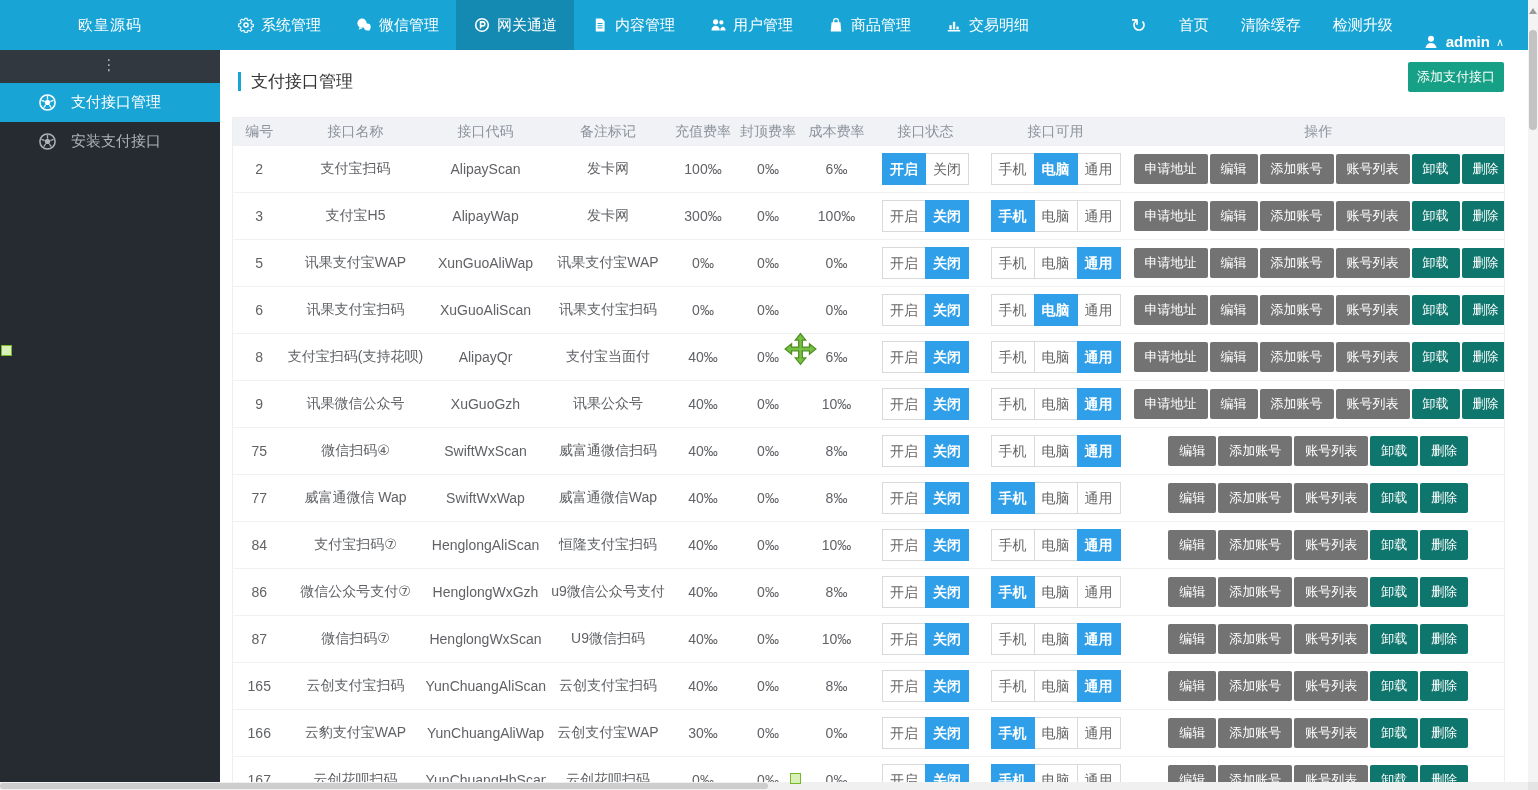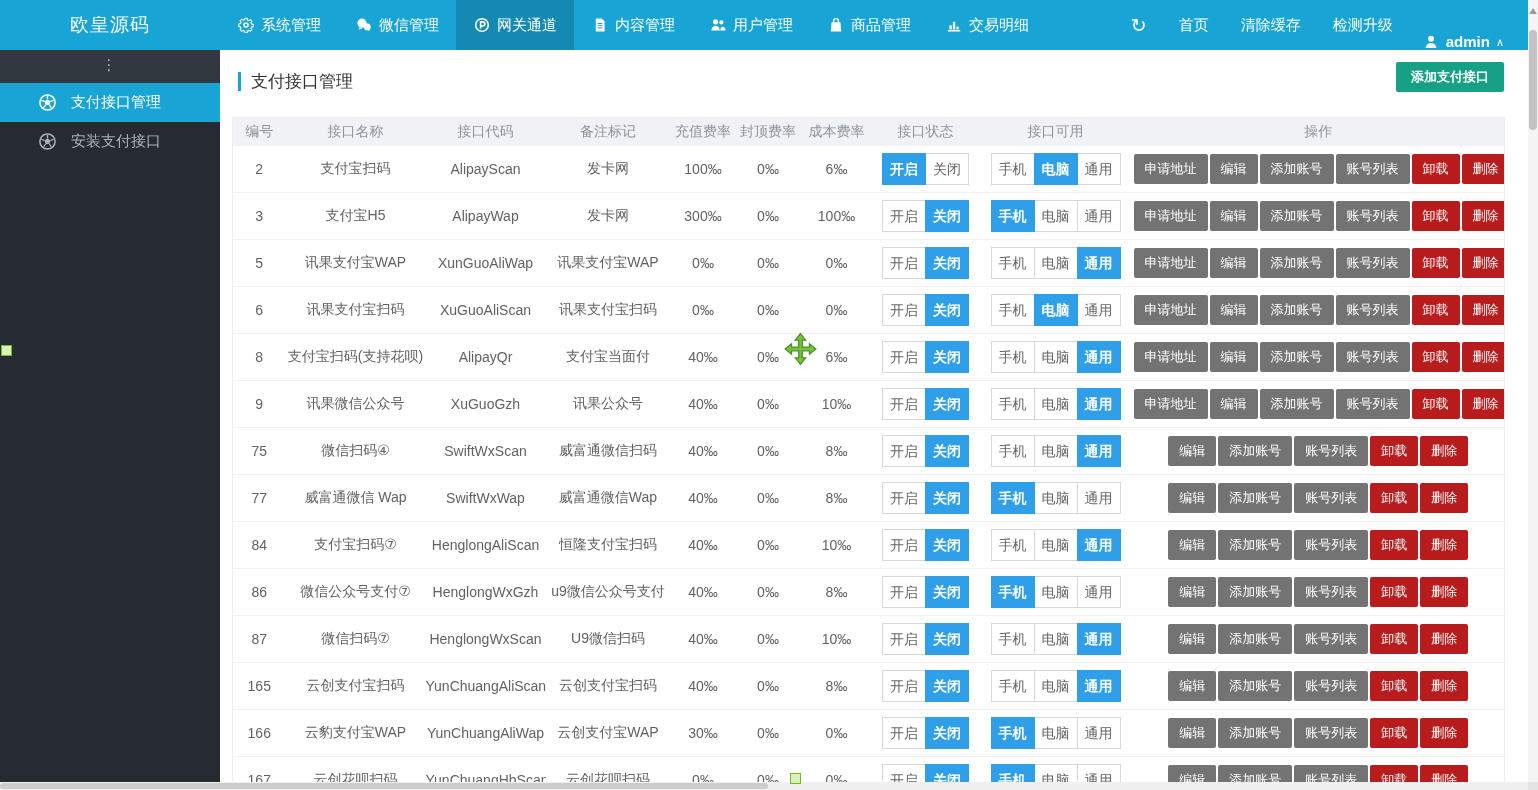--- a/index.html
+++ b/index.html
@@ -3,21 +3,21 @@
 <meta charset="utf-8">
 <style>
   * { box-sizing: border-box; margin: 0; padding: 0; }
   html,body { width:1538px; height:790px; overflow:hidden; }
   body { font-family:"Liberation Sans","DejaVu Sans",sans-serif; background:#fff; position:relative; }
 
   
   .navbar { position:absolute; top:0; left:0; width:1528px; height:50px; background:#18a5d6;
             display:flex; align-items:stretch; color:#fff; z-index:20; }
   .brand { width:220px; display:flex; align-items:center; justify-content:center;
-           font-size:19px; letter-spacing:1px; }
+           font-size:15px; letter-spacing:1px; }
   .nav-menu { display:flex; align-items:stretch; }
   .nav-item { display:flex; align-items:center; gap:7px; padding:0 17px; font-size:15px; cursor:pointer; }
   .nav-item.active { background:rgba(0,0,0,.16); }
   .nav-icon { display:inline-flex; width:17px; height:17px; align-items:center; justify-content:center; }
   .nav-icon svg { width:16px; height:16px; }
   .nav-right { margin-left:auto; display:flex; align-items:stretch; padding-right:10px; }
   .nav-link { display:flex; align-items:center; padding:0 16px; font-size:15px; cursor:pointer; }
   .nav-link.icon-only { font-size:19px; }
   .nav-user { display:flex; align-items:flex-end; gap:6px; padding:0 14px; font-size:15px; font-weight:bold; cursor:pointer; }
   .nav-user .caret { font-size:11px; font-weight:normal; position:relative; top:-1px; }
@@ -29,41 +29,41 @@
   .sb-item { height:39px; display:flex; align-items:center; gap:14px; padding-left:38px;
              color:#aab1b8; font-size:15px; cursor:pointer; }
   .sb-item.active { background:#18a5d6; color:#fff; }
   .sb-item svg { width:19px; height:19px; }
 
   
   .main { position:absolute; top:50px; left:220px; width:1308px; height:740px; background:#fff; overflow:hidden; }
   .page-head { position:relative; height:67px; }
   .page-title { position:absolute; left:18px; top:22px; font-size:17px; color:#333;
                 padding-left:10px; border-left:3px solid #18a5d6; line-height:19px; }
-  .add-btn { position:absolute; right:24px; top:12px; height:30px; line-height:30px; padding:0 15px;
-             background:#16a085; color:#fff; font-size:13px; border:none; border-radius:2px; cursor:pointer;font-weight:bold; }
+  .add-btn { position:absolute; right:24px; top:12px; height:30px; line-height:30px; padding:0 9px;
+             background:#16a085; color:#fff; font-size:13px; border:none; border-radius:2px; cursor:pointer; }
 
   table { border-collapse:collapse; table-layout:fixed; width:1272px; margin-left:12px;
           border:1px solid #eceef1; }
   thead th { height:28px; background:#f0f2f5; color:#8d939c; font-weight:normal; font-size:14px; }
   tbody td { height:47px; text-align:center; font-size:14px; color:#606266;
              border-bottom:1px solid #f1f2f4; background:#fff; overflow:hidden; white-space:nowrap; }
 
   
   .tgroup { display:inline-flex; }
   .tbtn { display:inline-block; min-width:44px; height:32px; line-height:30px; padding:0 2px;
           background:#fff; border:1px solid #d9d9d9; color:#666; font-size:14px; cursor:pointer; }
   .tbtn + .tbtn { margin-left:-1px; }
   .tbtn.on { background:#2e9fe8; border-color:#2e9fe8; color:#fff; font-weight:bold; position:relative; z-index:1; }
 
   
   .abtn { display:inline-block; height:30px; line-height:30px; padding:0 11px; margin:0 1px;
           color:#fff; font-size:13px; border:none; border-radius:2px; cursor:pointer; white-space:nowrap; }
   .abtn.teal { background:#737373; }
-  .abtn.orange { background:#b91c1c; }
+  .abtn.orange { background:#0f766e; }
 
   
   .vscroll { position:absolute; top:0; right:0; width:10px; height:790px; background:#f4f4f4; z-index:40; }
   .vscroll .arrow-up { position:absolute; top:8px; left:1px; width:0; height:0;
         border-left:4px solid transparent; border-right:4px solid transparent; border-bottom:6px solid #9b9b9b; }
   .vscroll .thumb { position:absolute; top:30px; left:1px; width:8px; height:100px; background:#c3c3c3; border-radius:4px; }
   .hscroll { position:absolute; left:0; bottom:0; width:1528px; height:8px; background:#f0f0f0; z-index:35; }
   .hscroll .thumb { position:absolute; left:0; top:1px; height:6px; width:768px; background:#cdcdcd; border-radius:3px; }
   .sb-corner { position:absolute; right:0; bottom:0; width:10px; height:8px; background:#e4e4e4; z-index:41; }
 

